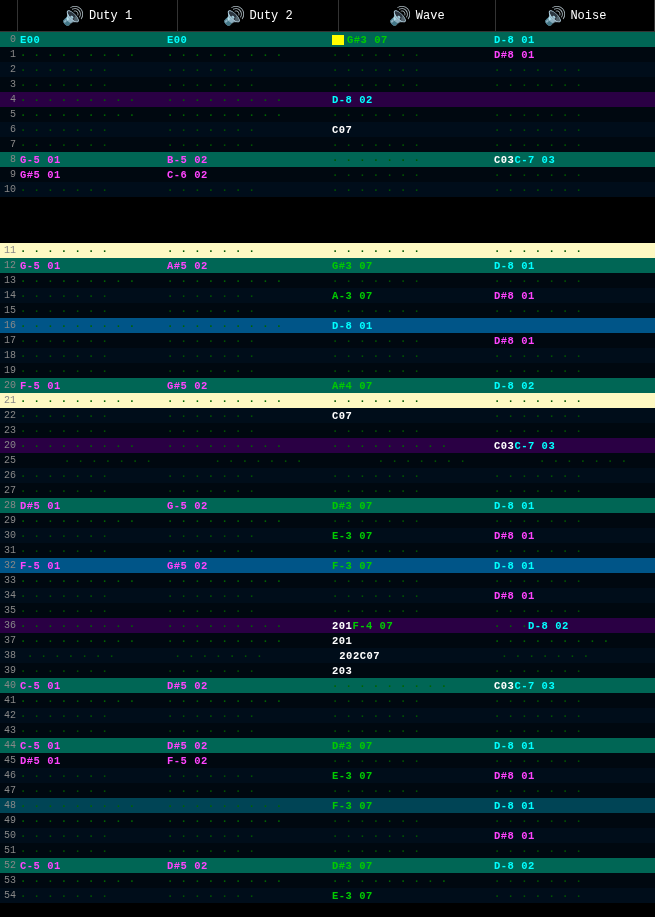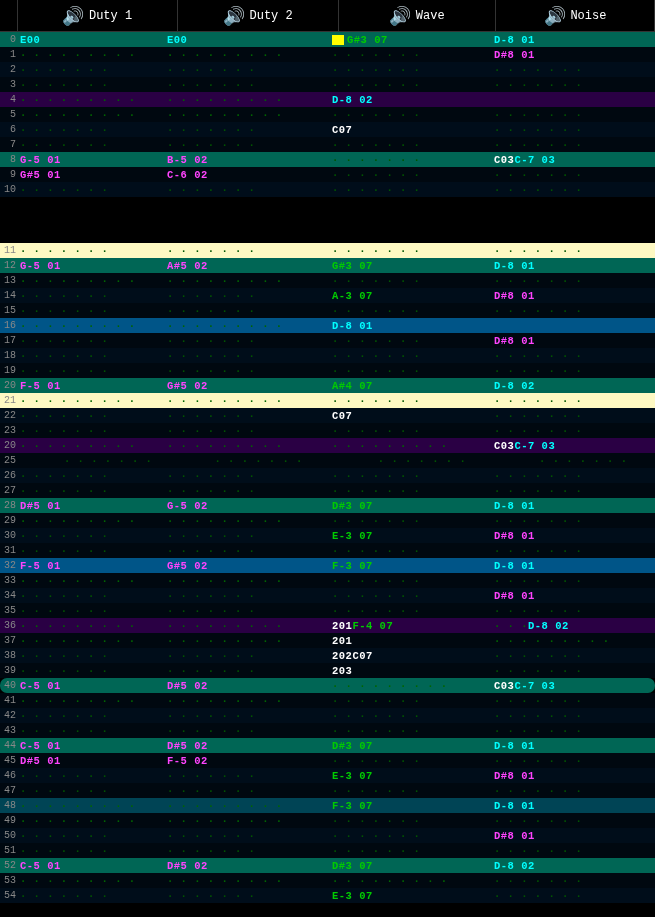--- a/index.html
+++ b/index.html
@@ -360,38 +360,38 @@
           <span style="color: rgb(0, 255, 255);">D-8 02</span>
         </span>
       </div>
       <div class="row" style="background: rgb(0, 8, 16);">
         <span class="row-num">37</span>
         <span class="cell" style="width: 147px; color: rgb(0, 102, 0);">· · · · · · · · ·</span>
         <span class="cell" style="width: 165px; color: rgb(0, 102, 0);">· · · · · · · · ·</span>
         <span class="cell" style="width: 162px; color: rgb(255, 255, 255);">201</span>
         <span class="cell" style="width: 163px; color: rgb(0, 102, 0);">· · · · · · · · ·</span>
       </div>
-      <div class="row" style="background: rgb(0, 13, 26);">
+      <div class="row" style="background: rgb(0, 13, 26); gap: 7px;">
         <span class="row-num">38</span>
         <span class="cell" style="width: 147px; color: rgb(0, 85, 0);">· · · · · · ·</span>
         <span class="cell" style="width: 165px; color: rgb(0, 85, 0);">· · · · · · ·</span>
         <span class="cell" style="width: 162px;">
           <span style="color: rgb(255, 255, 255);">202 </span>
           <span style="color: rgb(255, 255, 255);">C07</span>
         </span>
         <span class="cell" style="width: 163px; color: rgb(0, 85, 0);">· · · · · · ·</span>
       </div>
       <div class="row" style="background: rgb(0, 8, 16);">
         <span class="row-num">39</span>
         <span class="cell" style="width: 147px; color: rgb(0, 85, 0);">· · · · · · ·</span>
         <span class="cell" style="width: 165px; color: rgb(0, 85, 0);">· · · · · · ·</span>
         <span class="cell" style="width: 162px; color: rgb(255, 255, 255);">203</span>
         <span class="cell" style="width: 163px; color: rgb(0, 85, 0);">· · · · · · ·</span>
       </div>
-      <div class="row" style="background: rgb(0, 102, 85); border-radius: 7px;">
+      <div class="row" style="background: rgb(0, 102, 85);">
         <span class="row-num">40</span>
         <span class="cell" style="width: 147px; color: rgb(255, 68, 255);">C-5 01</span>
         <span class="cell" style="width: 165px; color: rgb(255, 68, 255);">D#5 02</span>
         <span class="cell" style="width: 162px; color: rgb(0, 102, 0);">· · · · · · · · ·</span>
         <span class="cell" style="width: 163px;">
           <span style="color: rgb(255, 255, 255);">C03 </span>
           <span style="color: rgb(0, 255, 255);">C-7 03</span>
         </span>
       </div>
       <div class="row" style="background: rgb(0, 8, 16);">

